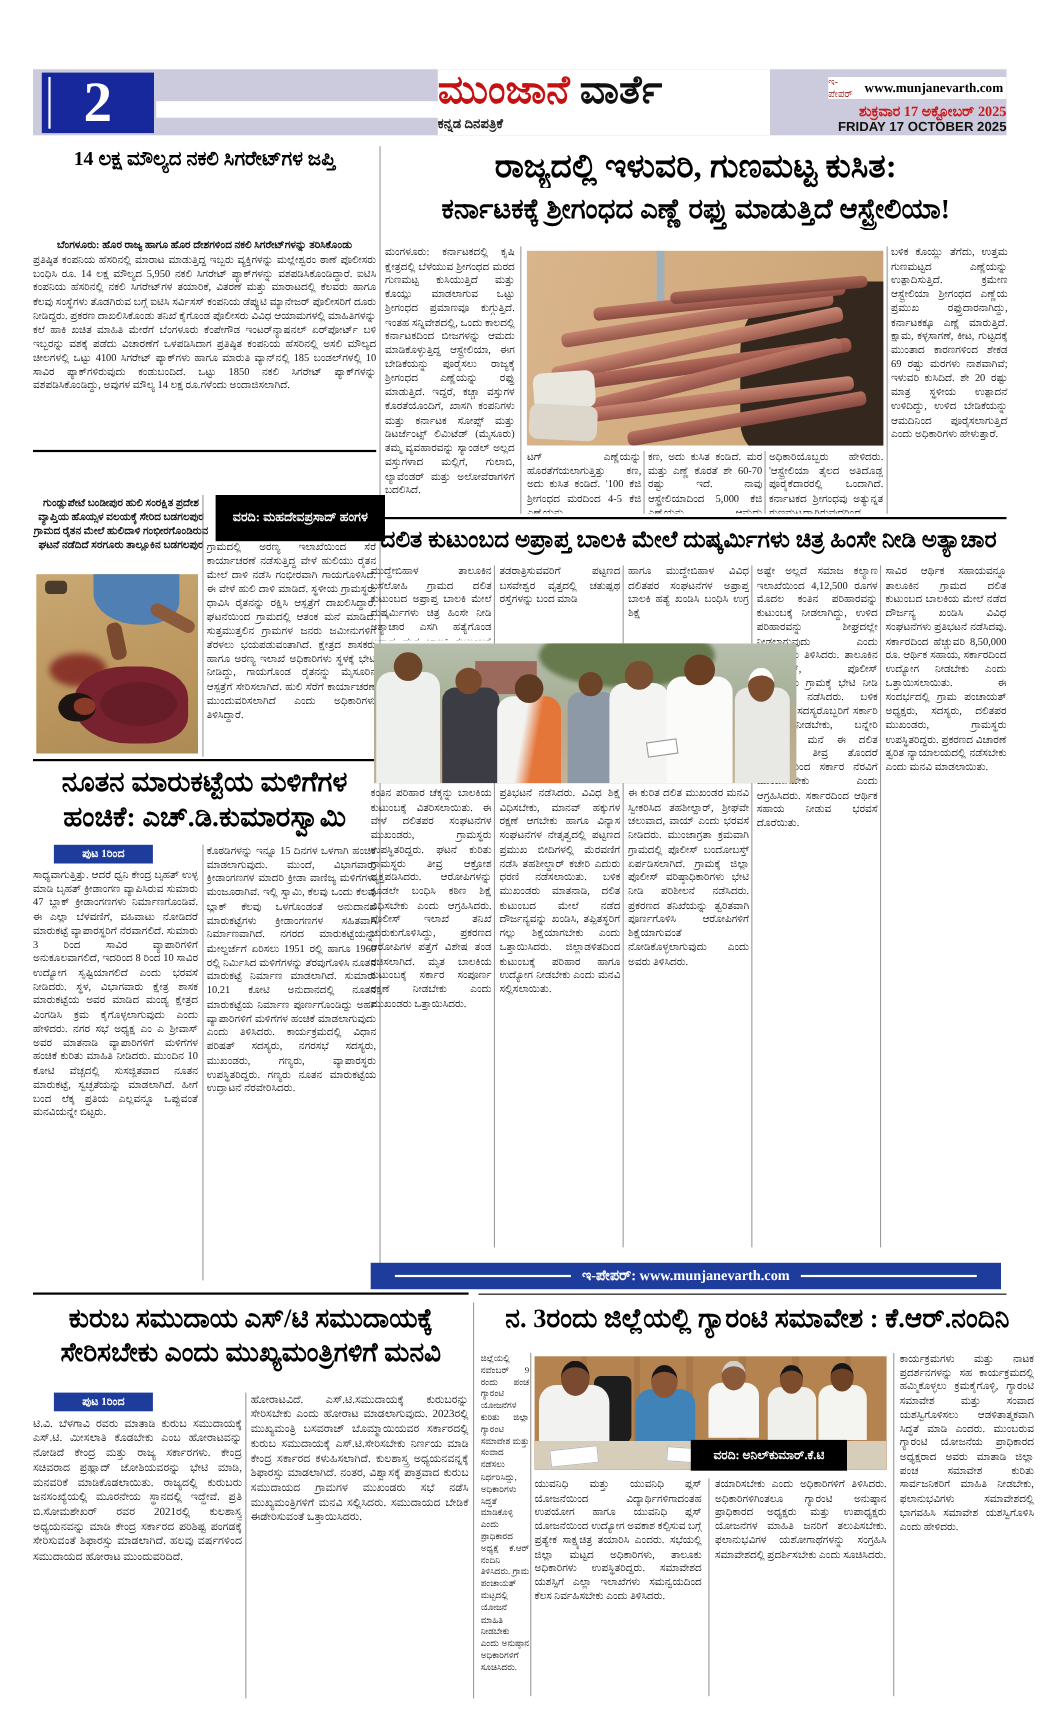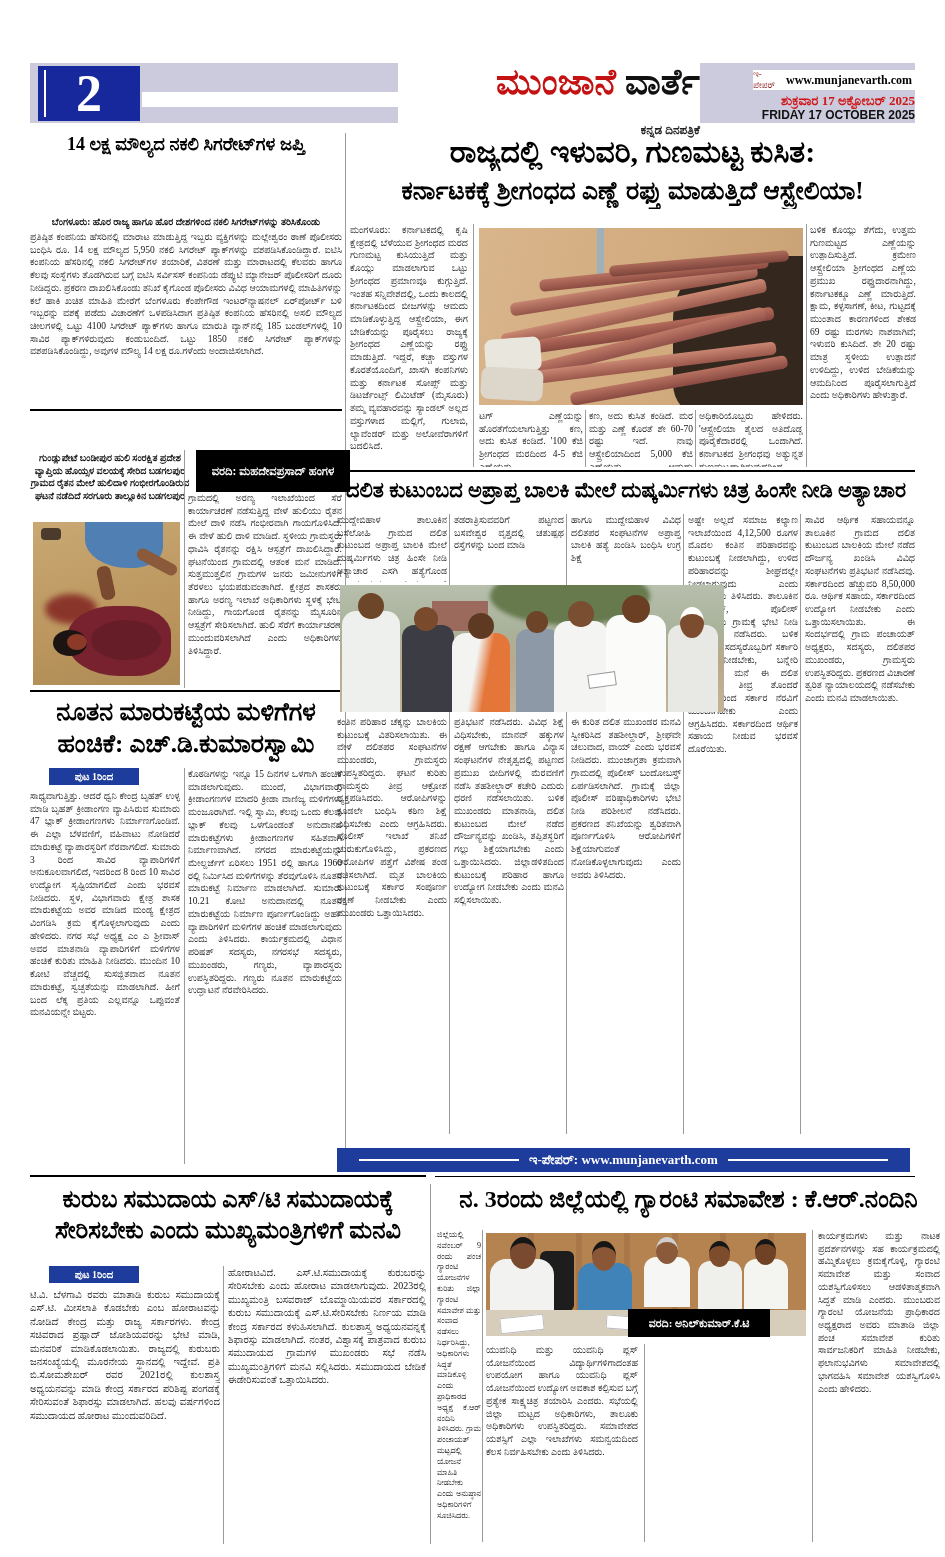--- a/index.html
+++ b/index.html
@@ -26,26 +26,26 @@
 <body>
 
 <div id="page">
 
   <div class="abs" style="left:30px;top:63px;width:885px;height:60px;background:#cbcbdd;"></div>
   <div class="abs" style="left:38px;top:66px;width:102px;height:55px;background:#16289b;display:flex;align-items:center;justify-content:center;">
     <div class="abs" style="left:6px;top:4px;width:2px;height:47px;background:#fff;"></div>
     <span style="color:#fff;font-size:52px;font-weight:bold;font-family:'Liberation Serif',serif;">2</span>
   </div>
   <div class="abs" style="left:142px;top:92px;width:322px;height:15px;background:#fff;"></div>
-  <div class="abs" style="left:398px;top:63px;width:302px;height:60px;background:#fff;text-align:right;">
+  <div class="abs" style="left:398px;top:63px;width:302px;height:60px;background:#fff;text-align:left;">
     <div style="font-size:36px;font-weight:bold;line-height:1.1;white-space:nowrap;">
       <span style="color:#c41212;">ಮುಂಜಾನೆ</span>
       <span style="color:#111;">ವಾರ್ತೆ</span>
     </div>
-    <div style="font-size:12px;font-weight:bold;color:#222;margin-top:20px;">ಕನ್ನಡ ದಿನಪತ್ರಿಕೆ</div>
+    <div style="font-size:12px;font-weight:bold;color:#222;margin-top:2px;">ಕನ್ನಡ ದಿನಪತ್ರಿಕೆ</div>
   </div>
   <div class="abs" style="left:753px;top:70px;width:162px;height:20px;background:#fff;display:flex;align-items:center;justify-content:flex-end;gap:4px;padding-right:3px;box-sizing:border-box;">
     <span style="font-size:9px;color:#8a1010;">ಇ-ಪೇಪರ್</span>
     <span style="font-size:12px;font-weight:bold;color:#000;">www.munjanevarth.com</span>
   </div>
   <div class="abs" style="left:640px;top:93px;width:275px;height:15px;text-align:right;color:#d01616;font-weight:bold;font-size:13px;">ಶುಕ್ರವಾರ 17 ಅಕ್ಟೋಬರ್ 2025</div>
   <div class="abs" style="left:640px;top:108px;width:275px;height:15px;text-align:right;color:#111;font-weight:bold;font-size:12px;font-family:'Liberation Sans',sans-serif;">FRIDAY 17 OCTOBER 2025</div>
 
   <div class="vrule" style="left:345px;top:133px;height:1035px;"></div>
 
@@ -182,16 +182,17 @@
     <div class="fig-head" style="left:269px;top:6px;width:21px;height:21px;background:#6f4226;border-top:5px solid #161616;"></div>
     <div style="position:absolute;left:0;bottom:0;width:100%;height:26px;background:#d6cdbb;"></div>
     <div style="position:absolute;left:14px;bottom:4px;width:42px;height:14px;background:#fff;transform:rotate(-6deg);border:1px solid #bbb;"></div>
     <div style="position:absolute;left:120px;bottom:6px;width:40px;height:12px;background:#fff;transform:rotate(4deg);border:1px solid #bbb;"></div>
     <div style="position:absolute;left:210px;bottom:5px;width:44px;height:13px;background:#fdfdfb;transform:rotate(-3deg);border:1px solid #bbb;"></div>
   </div>
   <div class="bybox" style="left:628px;top:1309px;width:134px;height:24px;font-size:11px;z-index:4;">ವರದಿ: ಅನಿಲ್‌ಕುಮಾರ್.ಕೆ.ಟಿ</div>
 
   <div class="col" style="left:486px;top:1344px;width:152px;height:198px;">ಯುವನಿಧಿ ಮತ್ತು ಯುವನಿಧಿ ಪ್ಲಸ್ ಯೋಜನೆಯಿಂದ ವಿದ್ಯಾರ್ಥಿಗಳಿಗಾದಂತಹ ಉಪಯೋಗ ಹಾಗೂ ಯುವನಿಧಿ ಪ್ಲಸ್ ಯೋಜನೆಯಿಂದ ಉದ್ಯೋಗ ಅವಕಾಶ ಕಲ್ಪಿಸುವ ಬಗ್ಗೆ ಪ್ರತ್ಯೇಕ ಸಾಕ್ಷ್ಯಚಿತ್ರ ತಯಾರಿಸಿ ಎಂದರು. ಸಭೆಯಲ್ಲಿ ಜಿಲ್ಲಾ ಮಟ್ಟದ ಅಧಿಕಾರಿಗಳು, ತಾಲೂಕು ಅಧಿಕಾರಿಗಳು ಉಪಸ್ಥಿತರಿದ್ದರು. ಸಮಾವೇಶದ ಯಶಸ್ಸಿಗೆ ಎಲ್ಲಾ ಇಲಾಖೆಗಳು ಸಮನ್ವಯದಿಂದ ಕೆಲಸ ನಿರ್ವಹಿಸಬೇಕು ಎಂದು ತಿಳಿಸಿದರು.</div>
   <div class="vrule" style="left:644px;top:1344px;height:198px;"></div>
+  <div class="col" style="left:650px;top:1344px;width:156px;height:198px;">ತಯಾರಿಸಬೇಕು ಎಂದು ಅಧಿಕಾರಿಗಳಿಗೆ ತಿಳಿಸಿದರು. ಅಧಿಕಾರಿಗಳಿಗಿಂತಲೂ ಗ್ಯಾರಂಟಿ ಅನುಷ್ಠಾನ ಪ್ರಾಧಿಕಾರದ ಅಧ್ಯಕ್ಷರು ಮತ್ತು ಉಪಾಧ್ಯಕ್ಷರು ಯೋಜನೆಗಳ ಮಾಹಿತಿ ಜನರಿಗೆ ತಲುಪಿಸಬೇಕು. ಫಲಾನುಭವಿಗಳ ಯಶೋಗಾಥೆಗಳನ್ನು ಸಂಗ್ರಹಿಸಿ ಸಮಾವೇಶದಲ್ಲಿ ಪ್ರದರ್ಶಿಸಬೇಕು ಎಂದು ಸೂಚಿಸಿದರು.</div>
   <div class="vrule" style="left:812px;top:1230px;height:312px;"></div>
   <div class="col" style="left:818px;top:1230px;width:122px;height:312px;">ಕಾರ್ಯಕ್ರಮಗಳು ಮತ್ತು ನಾಟಕ ಪ್ರದರ್ಶನಗಳನ್ನು ಸಹ ಕಾರ್ಯಕ್ರಮದಲ್ಲಿ ಹಮ್ಮಿಕೊಳ್ಳಲು ಕ್ರಮಕೈಗೊಳ್ಳಿ, ಗ್ಯಾರಂಟಿ ಸಮಾವೇಶ ಮತ್ತು ಸಂವಾದ ಯಶಸ್ವಿಗೊಳಿಸಲು ಆಡಳಿತಾತ್ಮಕವಾಗಿ ಸಿದ್ಧತೆ ಮಾಡಿ ಎಂದರು. ಮುಂಬರುವ ಗ್ಯಾರಂಟಿ ಯೋಜನೆಯ ಪ್ರಾಧಿಕಾರದ ಅಧ್ಯಕ್ಷರಾದ ಅವರು ಮಾತಾಡಿ ಜಿಲ್ಲಾ ಪಂಚ ಸಮಾವೇಶ ಕುರಿತು ಸಾರ್ವಜನಿಕರಿಗೆ ಮಾಹಿತಿ ನೀಡಬೇಕು, ಫಲಾನುಭವಿಗಳು ಸಮಾವೇಶದಲ್ಲಿ ಭಾಗವಹಿಸಿ ಸಮಾವೇಶ ಯಶಸ್ವಿಗೊಳಿಸಿ ಎಂದು ಹೇಳಿದರು.</div>
 
 </div>
 
 </body></html>

